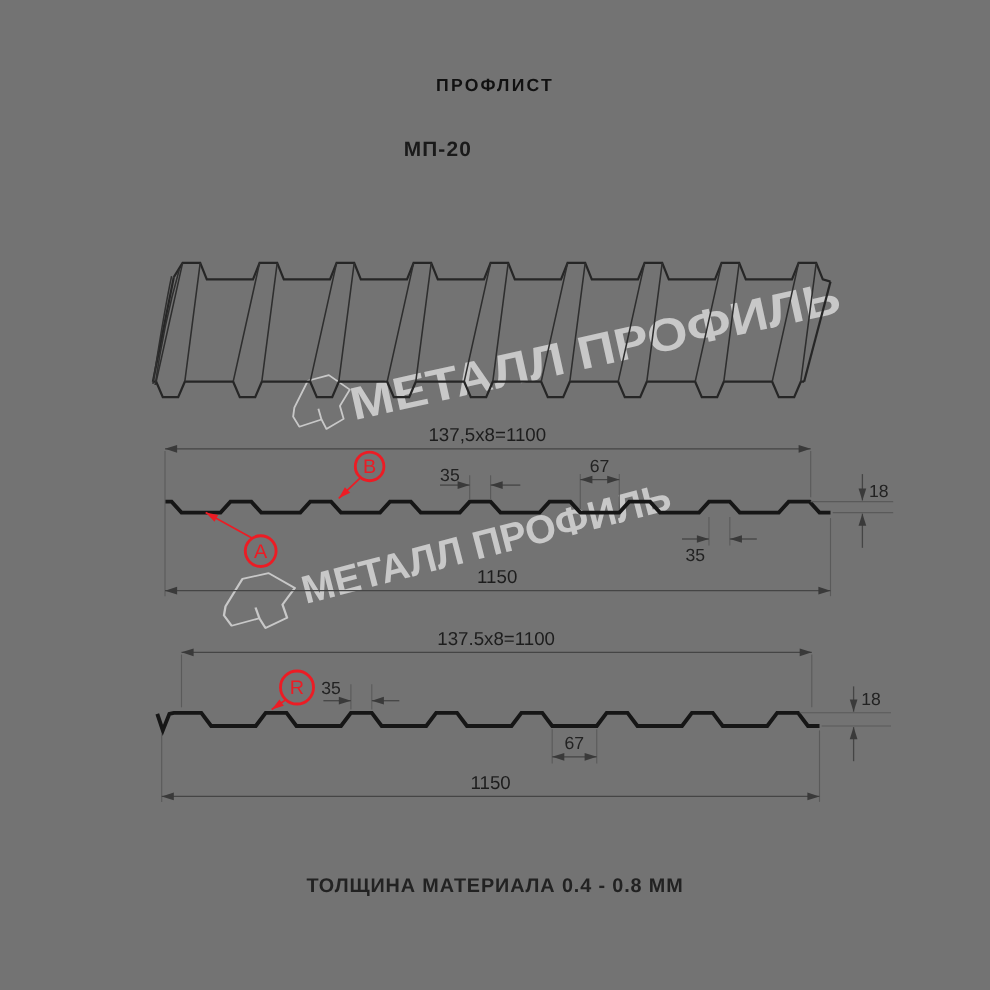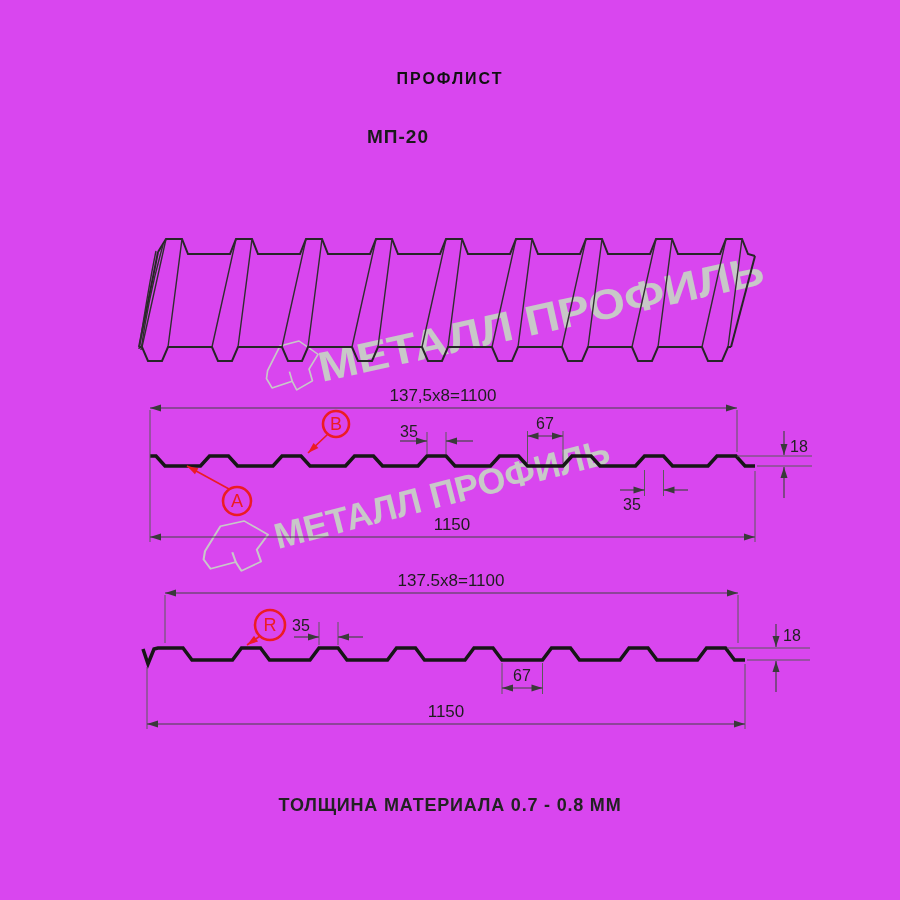--- a/index.html
+++ b/index.html
@@ -1,16 +1,16 @@
 <!DOCTYPE html>
 <html><head>
 <meta charset="utf-8">
 <style>
   html,body{margin:0;padding:0;background:#ffffff;}
-  .canvas{position:relative;width:900px;height:900px;background:#d946ef;overflow:hidden;
+  .canvas{position:relative;width:900px;height:900px;background:#737373;overflow:hidden;
           font-family:"Liberation Sans",sans-serif;}
   .page-title{position:absolute;top:70px;left:0;width:900px;text-align:center;
 or          font-size:42px;font-weight:800;letter-spacing:2px;color:#111;}
   .page-subtitle{position:absolute;top:126px;left:0;width:796px;text-align:center;
           font-size:19px;font-weight:700;letter-spacing:1px;color:#1a1a1a;}
   .footer-note{position:absolute;top:795px;left:0;width:900px;text-align:center;
           font-size:18px;font-weight:600;letter-spacing:0.8px;color:#222;}
   svg{position:absolute;top:0;left:0;}
   .profile{fill:none;stroke:#161616;stroke-width:3.5;stroke-linejoin:miter;}
   .edge3d{fill:none;stroke:#262626;stroke-width:2;stroke-linejoin:miter;}
@@ -183,14 +183,14 @@
       </g>
 
       <g>
         <line class="red-label-line" x1="260" y1="636" x2="247" y2="645" marker-end="url(#redArrow)"></line>
         <circle class="red-circle" cx="270" cy="625" r="15"></circle>
         <text class="red-letter" x="270" y="631" text-anchor="middle">R</text>
       </g>
     </g>
   </svg>
 
-  <div class="footer-note">ТОЛЩИНА МАТЕРИАЛА 0.7 - 0.8 ММ</div>
+  <div class="footer-note">ТОЛЩИНА МАТЕРИАЛА 0.4 - 0.8 ММ</div>
 </div>
 
 </body></html>

